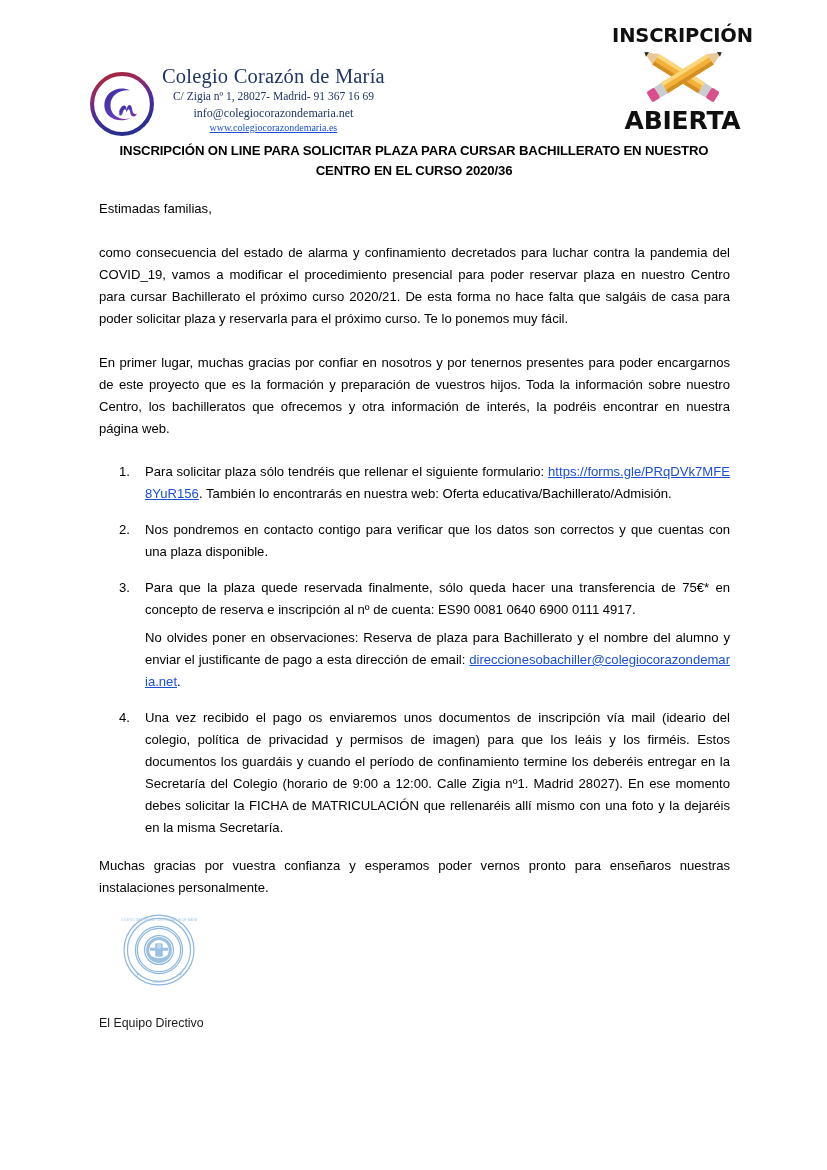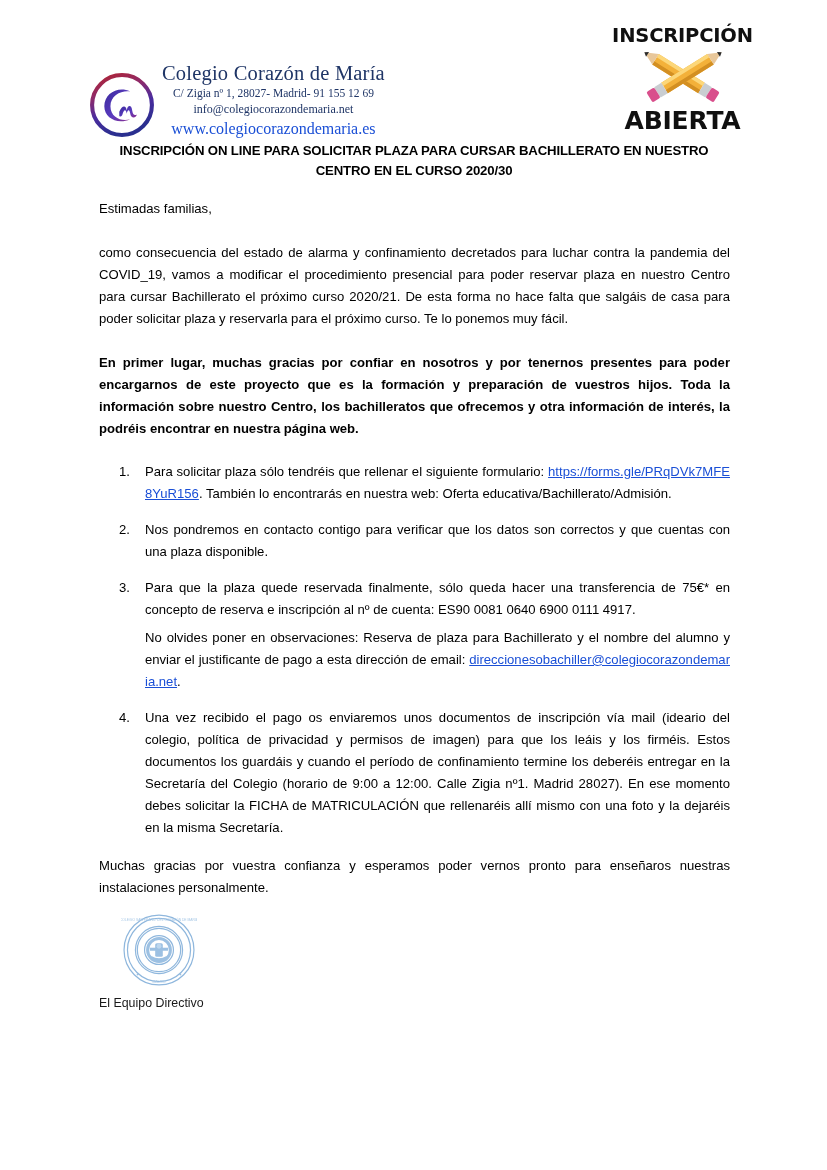--- a/index.html
+++ b/index.html
@@ -64,23 +64,24 @@
     color: #1f3566;
     white-space: nowrap;
   }
   .school-mail {
     font-size: 12px;
     line-height: 1.38;
     color: #1f3566;
     white-space: nowrap;
   }
   .school-web {
-    font-size: 16px;
+    font-size: 10px;
     line-height: 1.38;
     color: #1a4fd6;
+    text-decoration: underline;
     white-space: nowrap;
   }
 
   
   .badge {
     position: absolute;
     right: 72px;
     top: 14px;
     width: 145px;
     height: 110px;
@@ -171,21 +172,21 @@
     top: 912px;
     width: 300px;
   }
   .stamp {
     width: 76px;
     height: 76px;
     display: block;
     margin-left: 22px;
   }
   .sig-label {
-    margin-top: 8px;
+    margin-top: 28px;
     font-size: 12.4px;
     color: #1a1a1a;
   }
 
   
   .footnote {
     position: absolute;
     left: 99px;
     top: 1058px;
     width: 640px;
@@ -219,21 +220,21 @@
           </defs>
           <circle cx="50" cy="50" r="44" fill="none" stroke="url(#ringGrad)" stroke-width="6"></circle>
           <circle cx="50" cy="50" r="38.5" fill="none" stroke="#ffffff" stroke-width="2"></circle>
           <path d="M62 30 C44 22, 24 33, 24 52 C24 70, 44 79, 62 71 C50 75, 33 69, 33 52 C33 35, 50 28, 62 30 Z" fill="url(#cmGrad)"></path>
           <path d="M46 60 C50 50, 56 50, 57 58 C58 50, 64 49, 65 58 C66 64, 68 66, 72 64 C70 70, 63 70, 62 62
                    C61 56, 58 56, 57 63 C56 56, 53 56, 51 63 C50 67, 48 68, 46 66 Z" fill="url(#cmGrad)"></path>
         </svg>
       </span>
       <span class="school-text">
         <div class="school-name">Colegio Corazón de María</div>
-        <div class="school-addr">C/ Zigia nº 1, 28027- Madrid- 91 155 12 69</div>
+        <div class="school-addr">C/ Zigia nº 1, 28027- Madrid- 91 367 16 69</div>
         <div class="school-mail">info@colegiocorazondemaria.net</div>
         <div class="school-web">www.colegiocorazondemaria.es</div>
       </span>
     </div>
 
     <div class="badge">
       <div class="badge-top">INSCRIPCIÓN</div>
       <span class="pencils">
         <svg viewBox="0 0 110 62" width="104" height="58" aria-hidden="true">
           <g transform="rotate(32 55 31)">
@@ -253,29 +254,29 @@
             <polygon points="100,27.5 104,30.5 100,33.5" fill="#2b2b2b"></polygon>
             <rect x="23" y="24" width="9" height="13" fill="#c9cdd1"></rect>
             <rect x="13" y="24" width="10" height="13" rx="2" fill="#d94f8c"></rect>
           </g>
         </svg>
       </span>
       <div class="badge-bottom">ABIERTA</div>
     </div>
   </div>
 
-  <div class="doc-title">INSCRIPCIÓN ON LINE PARA SOLICITAR PLAZA PARA CURSAR BACHILLERATO EN NUESTRO CENTRO EN EL CURSO 2020/30</div>
+  <div class="doc-title">INSCRIPCIÓN ON LINE PARA SOLICITAR PLAZA PARA CURSAR BACHILLERATO EN NUESTRO CENTRO EN EL CURSO 2020/36</div>
 
   <div class="body-area">
 
     <p class="para nojust" style="margin-bottom:22px;">Estimadas familias,</p>
 
     <p class="para" style="margin-bottom:22px;">como consecuencia del estado de alarma y confinamiento decretados para luchar contra la pandemia del COVID_19, vamos a modificar el procedimiento presencial para poder reservar plaza en nuestro Centro para cursar Bachillerato el próximo curso 2020/21. De esta forma no hace falta que salgáis de casa para poder solicitar plaza y reservarla para el próximo curso. Te lo ponemos muy fácil.</p>
 
-    <p class="para" style="margin-bottom:21px;font-weight:bold;">En primer lugar, muchas gracias por confiar en nosotros y por tenernos presentes para poder encargarnos de este proyecto que es la formación y preparación de vuestros hijos. Toda la información sobre nuestro Centro, los bachilleratos que ofrecemos y otra información de interés, la podréis encontrar en nuestra página web.</p>
+    <p class="para" style="margin-bottom:21px;">En primer lugar, muchas gracias por confiar en nosotros y por tenernos presentes para poder encargarnos de este proyecto que es la formación y preparación de vuestros hijos. Toda la información sobre nuestro Centro, los bachilleratos que ofrecemos y otra información de interés, la podréis encontrar en nuestra página web.</p>
 
     <ol class="steps">
 
       <li>
         <span>Para solicitar plaza sólo tendréis que rellenar el siguiente formulario: </span><a class="link" href="#">https://forms.gle/PRqDVk7MFE8YuR156</a><span>. También lo encontrarás en nuestra web:  Oferta educativa/Bachillerato/Admisión.</span>
       </li>
 
       <li>
         <span>Nos pondremos en contacto contigo para verificar que los datos son correctos y que cuentas con una plaza disponible.</span>
       </li>

